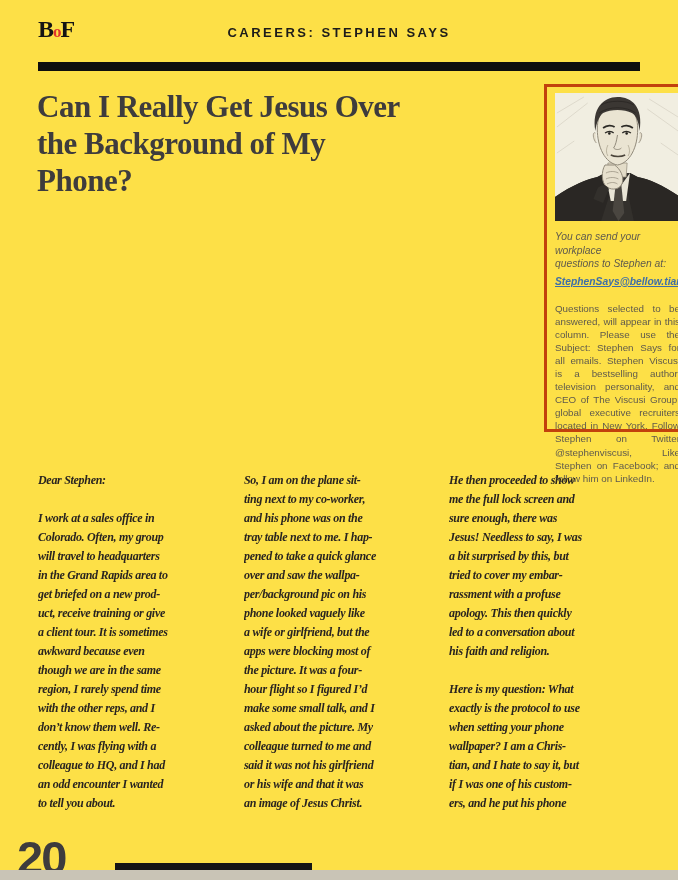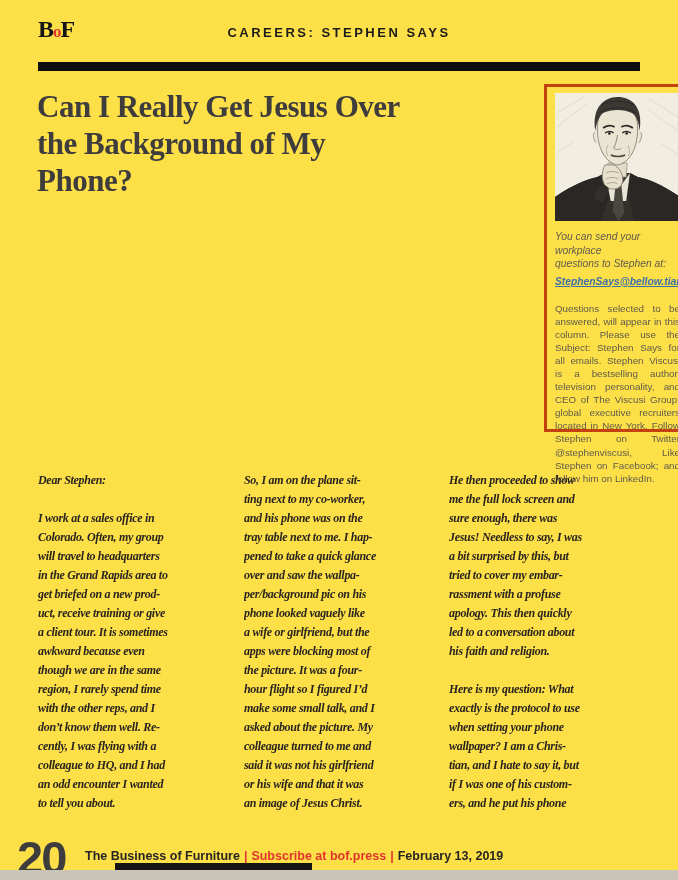--- a/index.html
+++ b/index.html
@@ -264,19 +264,16 @@
 the picture. It was a four-
 hour flight so I figured I’d
 make some small talk, and I
 asked about the picture. My
 colleague turned to me and
 said it was not his girlfriend
 or his wife and that it was
 an image of Jesus Christ.</div>
 
   <div class="page-number">20</div>
-  <div class="footer-line">
-    <span>The Business of Furniture</span><span class="footer-sep">|</span><span class="footer-subscribe">Subscribe at bof.press</span><span class="footer-sep">|</span><span>February 13, 2019</span>
-  </div>
 
   <div class="next-page-bar"></div>
 
 </div>
 
 </body></html>

